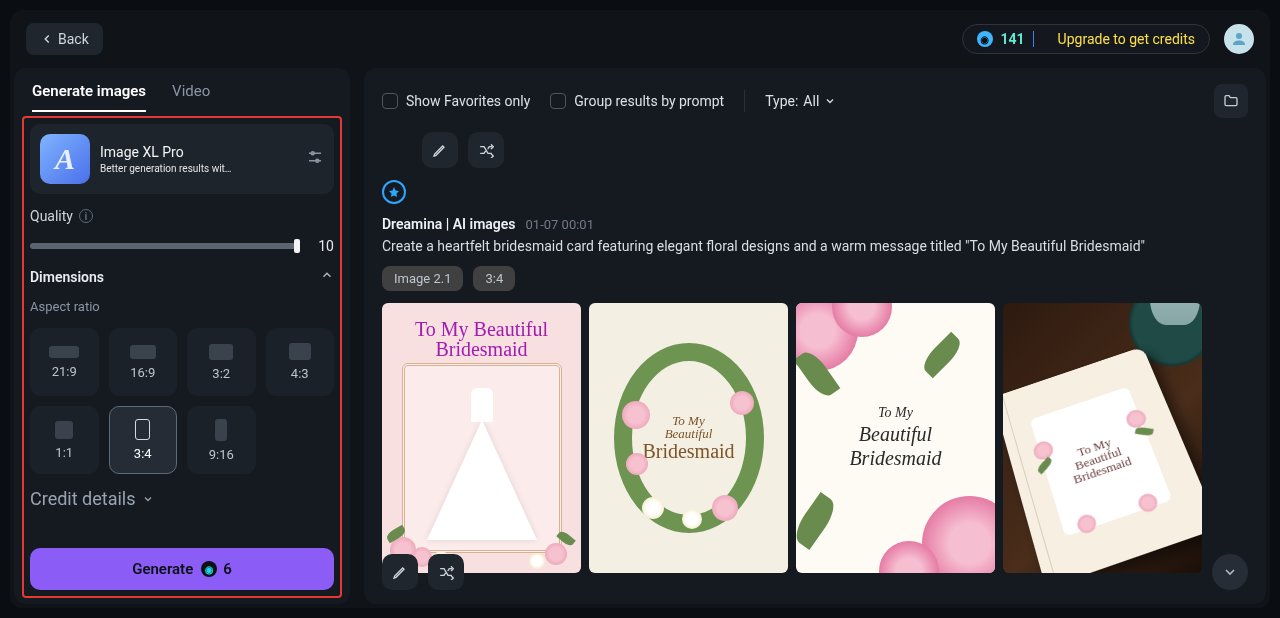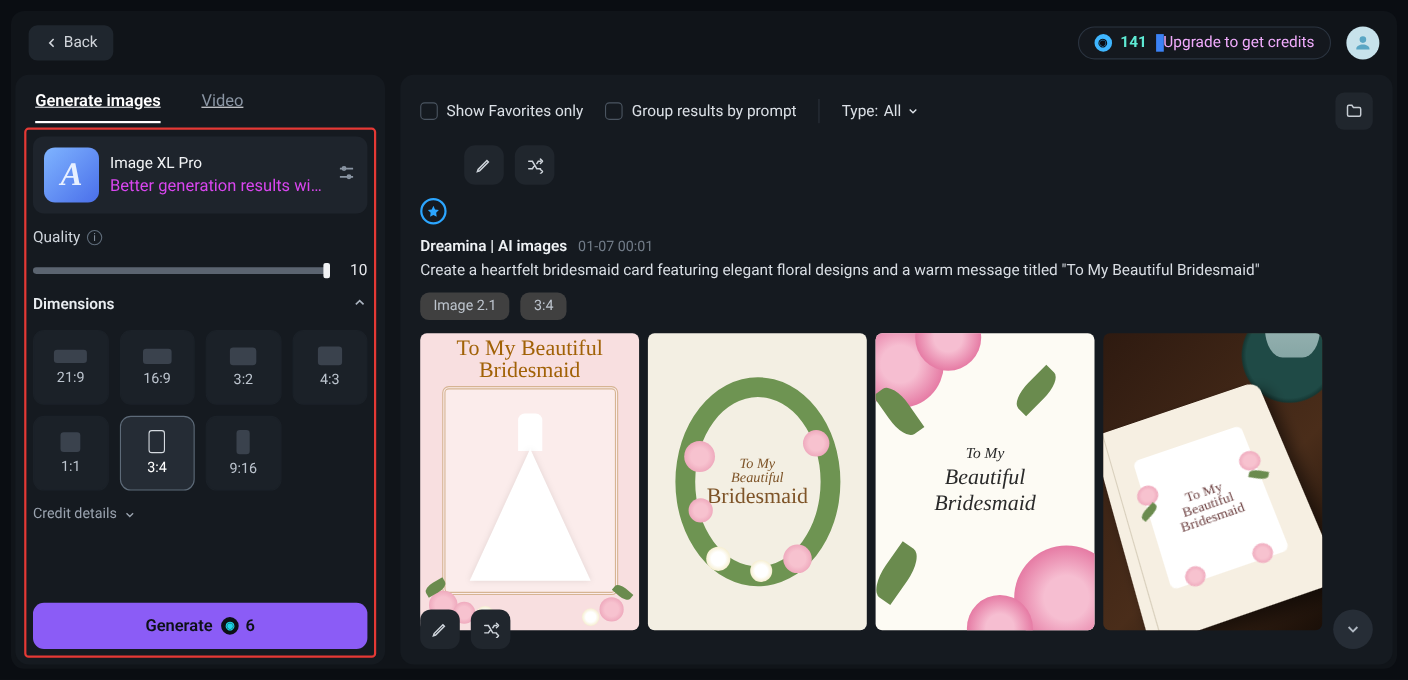--- a/index.html
+++ b/index.html
@@ -42,21 +42,21 @@
     display: flex;
     align-items: center;
     gap: 8px;
     background: #14181e;
     border: 1px solid #2b3440;
     border-radius: 22px;
     padding: 6px 14px;
     font-size: 14px;
   }
   .credits-count { color: #5eead4; font-weight: 700; }
-  .upgrade-link { color: #f0abfc; cursor: pointer; padding-left: 0; border-left: 7px solid #3b82f6; }
+  .upgrade-link { color: #fde047; cursor: pointer; padding-left: 24px; border-left: 1px solid #3b82f6; }
   .coin {
     width: 16px; height: 16px; border-radius: 50%;
     background: #3fb6ff;
     display: inline-flex; align-items: center; justify-content: center;
     font-size: 10px; color: #0a0d12; font-weight: 700;
   }
   .avatar {
     width: 30px; height: 30px; border-radius: 50%;
     background: #c7e2eb;
     margin-left: 14px;
@@ -75,24 +75,23 @@
   .sidebar {
     width: 336px;
     background: #151a20;
     border-radius: 12px;
     display: flex;
     flex-direction: column;
     position: relative;
   }
   .tabs {
     display: flex;
-    gap: 37px;
+    gap: 26px;
     padding: 14px 18px 0 18px;
     font-size: 15px;
-    text-decoration: underline;
   }
   .tab { color: #8a95a3; cursor: pointer; padding-bottom: 10px; }
   .tab.active { color: #fff; font-weight: 600; border-bottom: 2px solid #fff; }
   .highlight-box {
     position: absolute;
     left: 8px; right: 8px; top: 48px; bottom: 6px;
     border: 2px solid #e53935;
     border-radius: 4px;
     pointer-events: none;
     z-index: 3;
@@ -116,21 +115,21 @@
   .model-logo {
     width: 50px; height: 50px; border-radius: 10px;
     background: linear-gradient(135deg, #7fb4ff, #4a6fea);
     display: flex; align-items: center; justify-content: center;
     font-family: Georgia, serif;
     font-size: 30px; font-weight: 700; font-style: italic;
     color: #e8f0ff;
   }
   .model-text { flex: 1; overflow: hidden; }
   .model-name { font-size: 14px; color: #f1f3f5; margin-bottom: 3px; }
-  .model-sub { font-size: 15px; color: #d946ef; white-space: nowrap; overflow: hidden; text-overflow: ellipsis; }
+  .model-sub { font-size: 10px; color: #e5e5e5; white-space: nowrap; overflow: hidden; text-overflow: ellipsis; }
   .tune-icon { color: #8a95a3; }
 
   .label-row {
     display: flex; align-items: center; gap: 6px;
     color: #cfd5dc; font-size: 14px;
   }
   .info-icon {
     width: 14px; height: 14px; border: 1px solid #5e6b79;
     border-radius: 50%; font-size: 10px; color: #8a95a3;
     display: inline-flex; align-items: center; justify-content: center;
@@ -181,21 +180,21 @@
   .r-16-9 { width: 26px; height: 14px; }
   .r-3-2  { width: 24px; height: 16px; }
   .r-4-3  { width: 22px; height: 17px; }
   .r-1-1  { width: 18px; height: 18px; }
   .r-3-4  { width: 15px; height: 21px; }
   .r-2-3  { width: 14px; height: 21px; }
   .r-9-16 { width: 12px; height: 22px; }
 
   .credit-details {
     display: flex; align-items: center; gap: 6px;
-    font-size: 13px; color: #9aa3af; cursor: pointer;
+    font-size: 18px; color: #9aa3af; cursor: pointer;
   }
 
   .generate-btn {
     margin-top: auto;
     background: #8b5cf6;
     color: #0c1116;
     border-radius: 10px;
     height: 42px;
     display: flex; align-items: center; justify-content: center;
     gap: 6px;
@@ -292,22 +291,22 @@
     color: #aeb6c0; cursor: pointer;
   }
 
   
   .card1 {
     background: #f8dfe0;
     display: flex; flex-direction: column; align-items: center;
   }
   .card1 .title {
     font-family: "Brush Script MT", cursive;
-    color: #a16207; font-size: 20px; text-align: center; line-height: 1;
-    padding: 4px 10px 4px;
+    color: #a21caf; font-size: 20px; text-align: center; line-height: 1;
+    padding: 16px 10px 4px;
   }
   .card1 .frame {
     width: 160px; height: 190px;
     background: #fbeceb;
     border: 3px double #d6b493;
     border-radius: 6px;
     display: flex; align-items: flex-end; justify-content: center;
     padding-bottom: 10px;
     position: relative;
   }
@@ -461,20 +460,21 @@
         </div>
 
         <div class="dim-head">
           <span>Dimensions</span>
           <span class="chev">
             <svg width="14" height="14" viewBox="0 0 24 24" fill="none" stroke="currentColor" stroke-width="2.5">
                 <polyline points="18 15 12 9 6 15"></polyline>
               </svg>
           </span>
         </div>
+        <div class="sublabel">Aspect ratio</div>
 
         <div class="ratio-grid">
           <div class="ratio">
               <span class="shape r-21-9"></span>
               <span>21:9</span>
             </div>
           <div class="ratio">
               <span class="shape r-16-9"></span>
               <span>16:9</span>
             </div>

